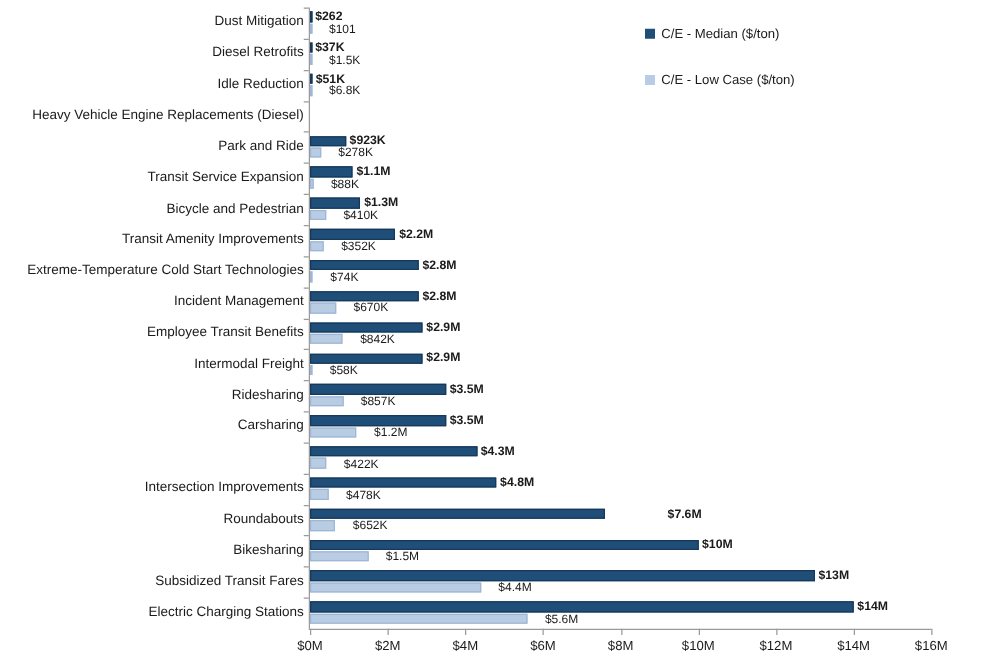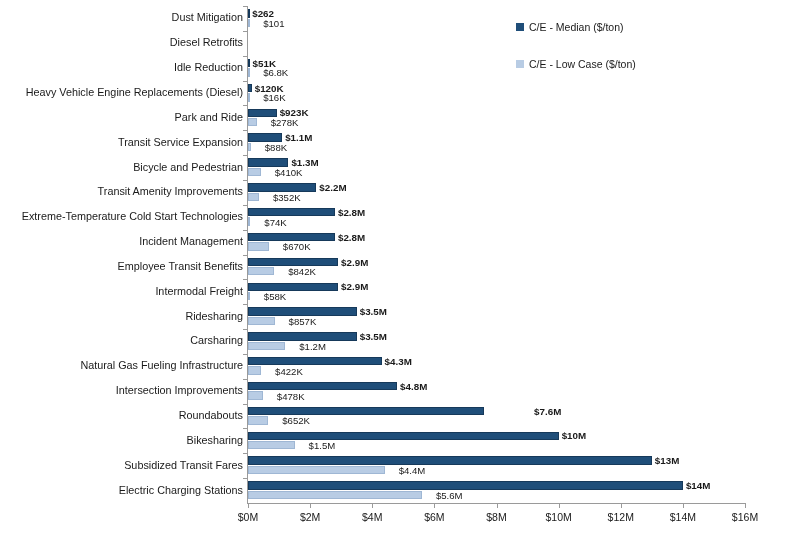--- a/index.html
+++ b/index.html
@@ -202,38 +202,38 @@
           <div class="cat-label">Dust Mitigation</div>
           <div class="bars">
             <div class="bar median" title="Dust Mitigation — C/E - Median ($/ton): $262" style="left: 0px; width: 1.2px;"></div>
             <div class="bar-label median" style="left: 4.2px;">$262</div>
             <div class="bar low" title="Dust Mitigation — C/E - Low Case ($/ton): $101" style="left: 0px; width: 1.2px;"></div>
             <div class="bar-label low" style="left: 4.2px;">$101</div>
           </div>
         </div>
         <div class="row" style="top: 30.85px; height: 24.85px;">
           <div class="cat-label">Diesel Retrofits</div>
+          <div class="bars">
+            <div class="bar median" title="Diesel Retrofits — C/E - Median ($/ton): $37K" style="left: 0px; width: 1.2px;"></div>
+            <div class="bar-label median" style="left: 4.2px;">$37K</div>
+            <div class="bar low" title="Diesel Retrofits — C/E - Low Case ($/ton): $1.5K" style="left: 0px; width: 1.2px;"></div>
+            <div class="bar-label low" style="left: 4.2px;">$1.5K</div>
+          </div>
         </div>
         <div class="row" style="top: 55.7px; height: 24.85px;">
           <div class="cat-label">Idle Reduction</div>
           <div class="bars">
             <div class="bar median" title="Idle Reduction — C/E - Median ($/ton): $51K" style="left: 0px; width: 1.58419px;"></div>
             <div class="bar-label median" style="left: 4.58419px;">$51K</div>
             <div class="bar low" title="Idle Reduction — C/E - Low Case ($/ton): $6.8K" style="left: 0px; width: 1.2px;"></div>
             <div class="bar-label low" style="left: 4.2px;">$6.8K</div>
           </div>
         </div>
         <div class="row" style="top: 80.55px; height: 24.85px;">
           <div class="cat-label">Heavy Vehicle Engine Replacements (Diesel)</div>
-          <div class="bars">
-            <div class="bar median" title="Heavy Vehicle Engine Replacements (Diesel) — C/E - Median ($/ton): $120K" style="left: 0px; width: 3.7275px;"></div>
-            <div class="bar-label median" style="left: 6.7275px;">$120K</div>
-            <div class="bar low" title="Heavy Vehicle Engine Replacements (Diesel) — C/E - Low Case ($/ton): $16K" style="left: 0px; width: 1.2px;"></div>
-            <div class="bar-label low" style="left: 4.2px;">$16K</div>
-          </div>
         </div>
         <div class="row" style="top: 105.4px; height: 24.85px;">
           <div class="cat-label">Park and Ride</div>
           <div class="bars">
             <div class="bar median" title="Park and Ride — C/E - Median ($/ton): $923K" style="left: 0px; width: 28.6707px;"></div>
             <div class="bar-label median" style="left: 31.6707px;">$923K</div>
             <div class="bar low" title="Park and Ride — C/E - Low Case ($/ton): $278K" style="left: 0px; width: 8.63537px;"></div>
             <div class="bar-label low" style="left: 11.6354px;">$278K</div>
           </div>
         </div>
@@ -312,21 +312,20 @@
         <div class="row" style="top: 329.05px; height: 24.85px;">
           <div class="cat-label">Carsharing</div>
           <div class="bars">
             <div class="bar median" title="Carsharing — C/E - Median ($/ton): $3.5M" style="left: 0px; width: 108.719px;"></div>
             <div class="bar-label median" style="left: 111.719px;">$3.5M</div>
             <div class="bar low" title="Carsharing — C/E - Low Case ($/ton): $1.2M" style="left: 0px; width: 37.275px;"></div>
             <div class="bar-label low" style="left: 40.275px;">$1.2M</div>
           </div>
         </div>
         <div class="row" style="top: 353.9px; height: 24.85px;">
-          <div class="cat-label">Natural Gas Fueling Infrastructure</div>
           <div class="bars">
             <div class="bar median" title="Natural Gas Fueling Infrastructure — C/E - Median ($/ton): $4.3M" style="left: 0px; width: 133.569px;"></div>
             <div class="bar-label median" style="left: 136.569px;">$4.3M</div>
             <div class="bar low" title="Natural Gas Fueling Infrastructure — C/E - Low Case ($/ton): $422K" style="left: 0px; width: 13.1084px;"></div>
             <div class="bar-label low" style="left: 16.1084px;">$422K</div>
           </div>
         </div>
         <div class="row" style="top: 378.75px; height: 24.85px;">
           <div class="cat-label">Intersection Improvements</div>
           <div class="bars">

